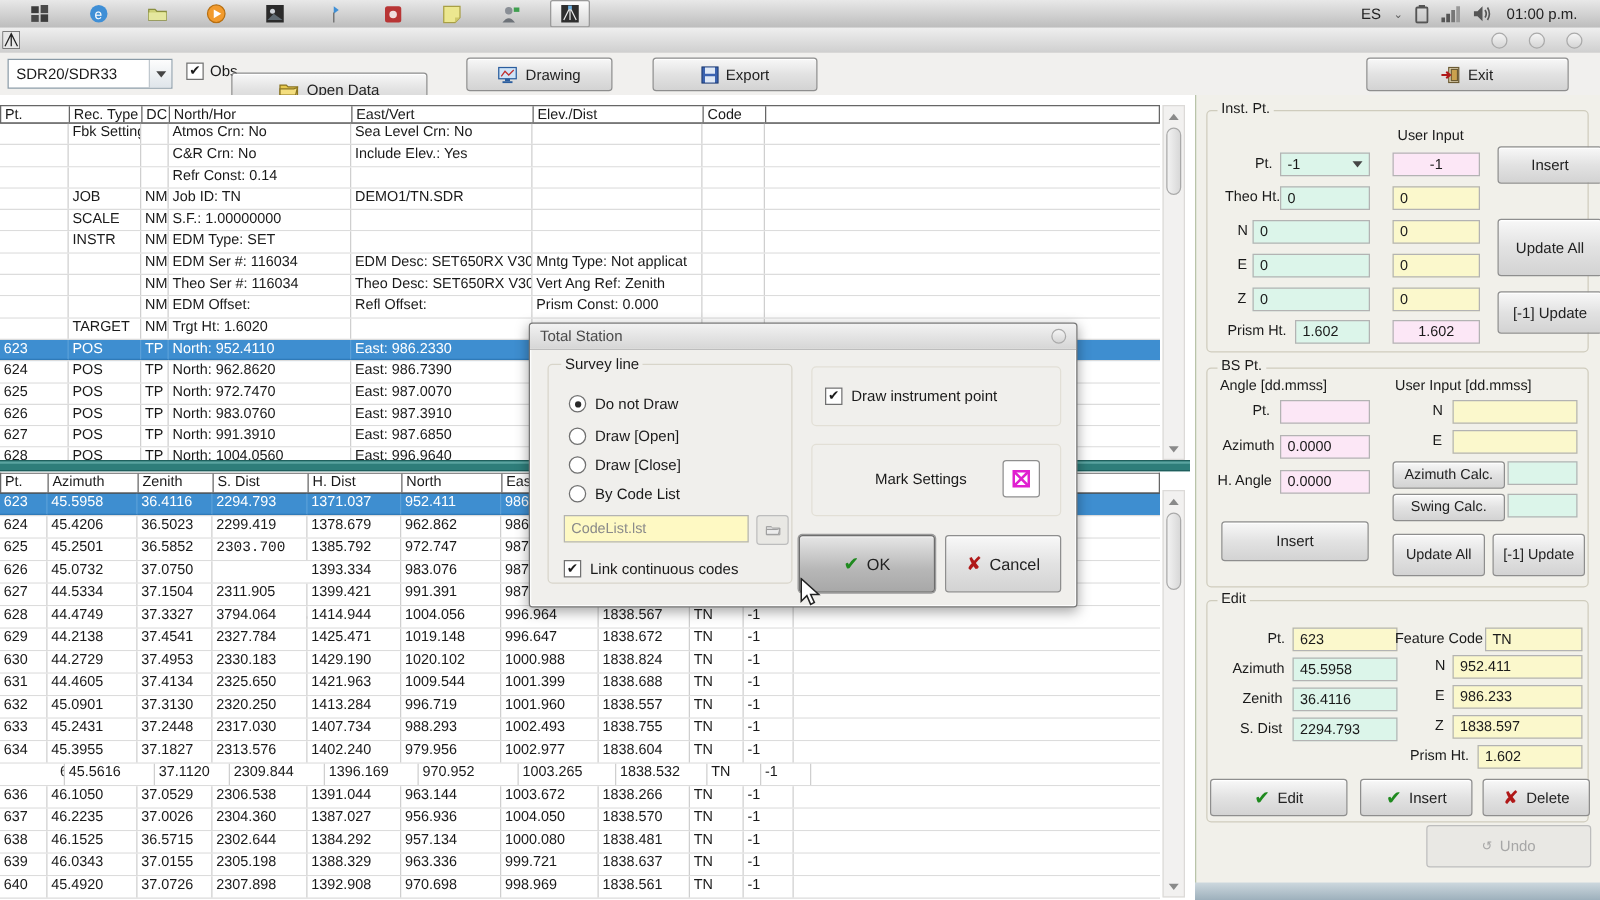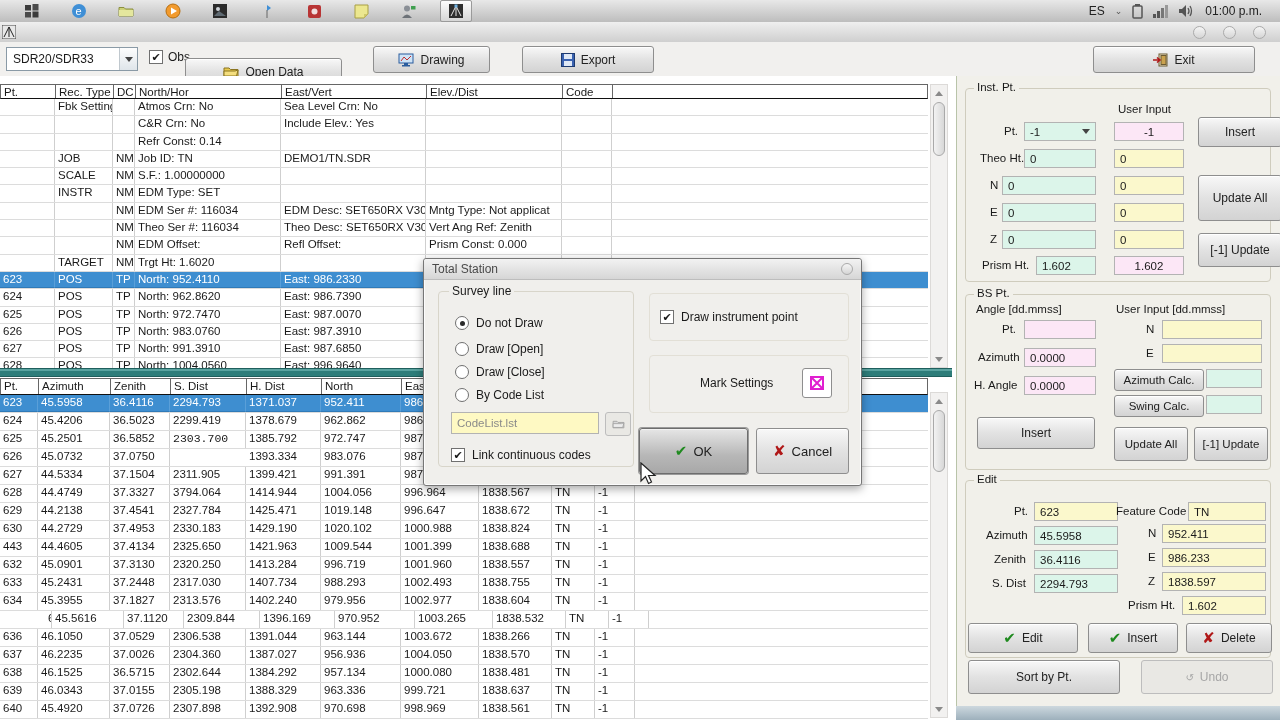--- a/index.html
+++ b/index.html
@@ -476,21 +476,21 @@
       <div class="t-cell" style="width: 60px;">37.4953</div>
       <div class="t-cell" style="width: 76px;">2330.183</div>
       <div class="t-cell" style="width: 75px;">1429.190</div>
       <div class="t-cell" style="width: 80px;">1020.102</div>
       <div class="t-cell" style="width: 78px;">1000.988</div>
       <div class="t-cell" style="width: 73px;">1838.824</div>
       <div class="t-cell" style="width: 43px;">TN</div>
       <div class="t-cell" style="width: 40px;">-1</div>
     </div>
     <div class="t-row" style="height: 18px;">
-      <div class="t-cell" style="width: 38px;">443</div>
+      <div class="t-cell" style="width: 38px;">631</div>
       <div class="t-cell" style="width: 72px;">44.4605</div>
       <div class="t-cell" style="width: 60px;">37.4134</div>
       <div class="t-cell" style="width: 76px;">2325.650</div>
       <div class="t-cell" style="width: 75px;">1421.963</div>
       <div class="t-cell" style="width: 80px;">1009.544</div>
       <div class="t-cell" style="width: 78px;">1001.399</div>
       <div class="t-cell" style="width: 73px;">1838.688</div>
       <div class="t-cell" style="width: 43px;">TN</div>
       <div class="t-cell" style="width: 40px;">-1</div>
     </div>
@@ -774,23 +774,20 @@
     <div class="btn abs" style="left:122px;top:142px;width:88px;height:28px;">
         <span class="gcheck">✔</span>
         <span>Insert</span>
       </div>
     <div class="btn abs" style="left:220px;top:142px;width:84px;height:28px;">
         <span class="rx">✘</span>
         <span>Delete</span>
       </div>
   </div>
 
-  <div class="btn abs" style="left:11px;top:584px;width:150px;height:32px;">
-      <span>Sort by Pt.</span>
-    </div>
   <div class="btn abs disabled" style="left:184px;top:584px;width:130px;height:32px;">
       <span style="font-size:10px;">↺</span>
       <span>Undo</span>
     </div>
 </div>
 <div class="abs strip"></div>
 
 <div class="abs" id="dialog">
   <div id="dlg-title">
     <span class="t">Total Station</span>

